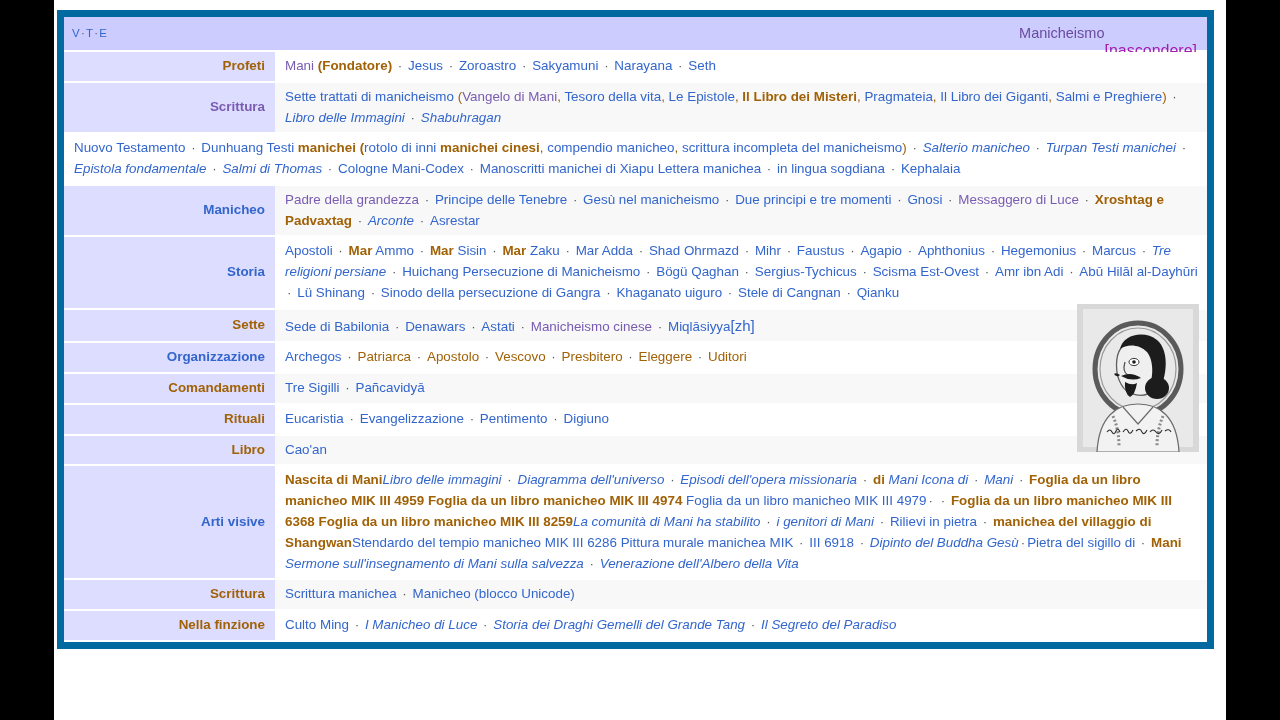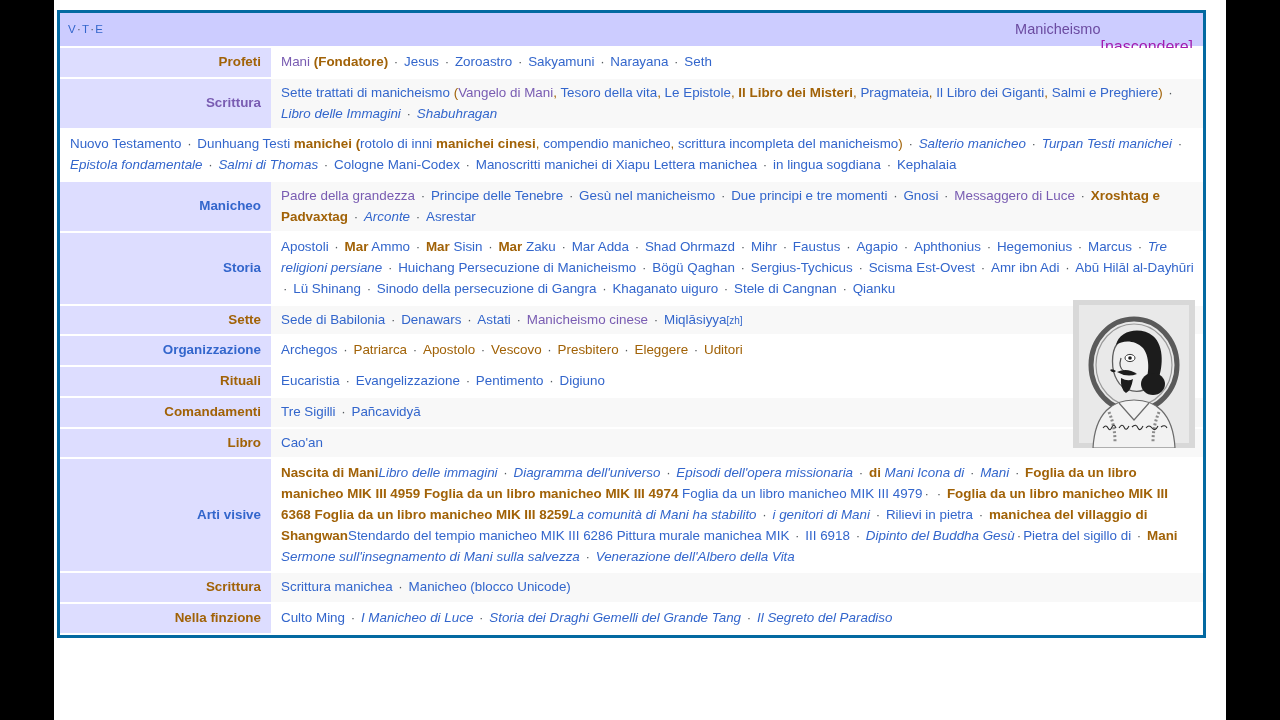--- a/index.html
+++ b/index.html
@@ -23,21 +23,21 @@
     top: 0;
     width: 1172px;
     height: 720px;
     background: #ffffff;
   }
   .navbox {
     position: absolute;
     left: 3px;
     top: 10px;
     width: 1143px;
-    border: 3px solid #0369a1;
+    border: 7px solid #0369a1;
     border-collapse: separate;
     border-spacing: 0;
     background: #fdfdfd;
     font-family: "Liberation Sans", sans-serif;
     font-size: 13.4px;
     line-height: 1.55;
     color: #202122;
   }
 
   
@@ -101,21 +101,21 @@
   }
   .nb-row.alt .nb-list { background: #f8f8f8; }
 
   
   .lk   { color: #3366cc; }
   .lkv  { color: #795cb2; }
   .plain{ color: #a16207; }
   .it   { font-style: italic; }
   .bd   { font-weight: bold; }
   .dot  { color: #54595d; margin: 0 2px; }
-  .sup-zh { font-size: 10px; color: #3366cc; vertical-align: baseline; }
+  .sup-zh { font-size: 15px; color: #3366cc; vertical-align: baseline; }
 
   
   .nb-image-wrap {
     position: absolute;
     right: 8px;
     top: 287px;
     width: 122px;
     z-index: 5;
   }
   .mani-img {
@@ -175,31 +175,31 @@
               <span class="plain">Sette</span>
             </div>
             <div class="nb-list"><span class="lk">Sede di Babilonia</span><span class="dot"> · </span><span class="lk">Denawars</span><span class="dot"> · </span><span class="lk">Astati</span><span class="dot"> · </span><span class="lkv">Manicheismo cinese</span><span class="dot"> · </span><span class="lk">Miqlāsiyya</span><span class="sup-zh">[zh]</span></div>
           </div>
           <div class="nb-row">
             <div class="nb-label">
               <span class="lk">Organizzazione</span>
             </div>
             <div class="nb-list"><span class="lk">Archegos</span><span class="dot"> · </span><span class="plain">Patriarca</span><span class="dot"> · </span><span class="plain">Apostolo</span><span class="dot"> · </span><span class="plain">Vescovo</span><span class="dot"> · </span><span class="plain">Presbitero</span><span class="dot"> · </span><span class="plain">Eleggere</span><span class="dot"> · </span><span class="plain">Uditori</span></div>
           </div>
+          <div class="nb-row alt">
+            <div class="nb-label">
+              <span class="plain">Comandamenti</span>
+            </div>
+            <div class="nb-list"><span class="lk">Tre Sigilli</span><span class="dot"> · </span><span class="lk">Pañcavidyā</span></div>
+          </div>
           <div class="nb-row">
             <div class="nb-label">
               <span class="plain">Rituali</span>
             </div>
             <div class="nb-list"><span class="lk">Eucaristia</span><span class="dot"> · </span><span class="lk">Evangelizzazione</span><span class="dot"> · </span><span class="lk">Pentimento</span><span class="dot"> · </span><span class="lk">Digiuno</span></div>
-          </div>
-          <div class="nb-row alt">
-            <div class="nb-label">
-              <span class="plain">Comandamenti</span>
-            </div>
-            <div class="nb-list"><span class="lk">Tre Sigilli</span><span class="dot"> · </span><span class="lk">Pañcavidyā</span></div>
           </div>
           <div class="nb-row alt">
             <div class="nb-label">
               <span class="plain">Libro</span>
             </div>
             <div class="nb-list"><span class="lk">Cao'an</span></div>
           </div>
           <div class="nb-row">
             <div class="nb-label">
               <span class="lk">Arti visive</span>

